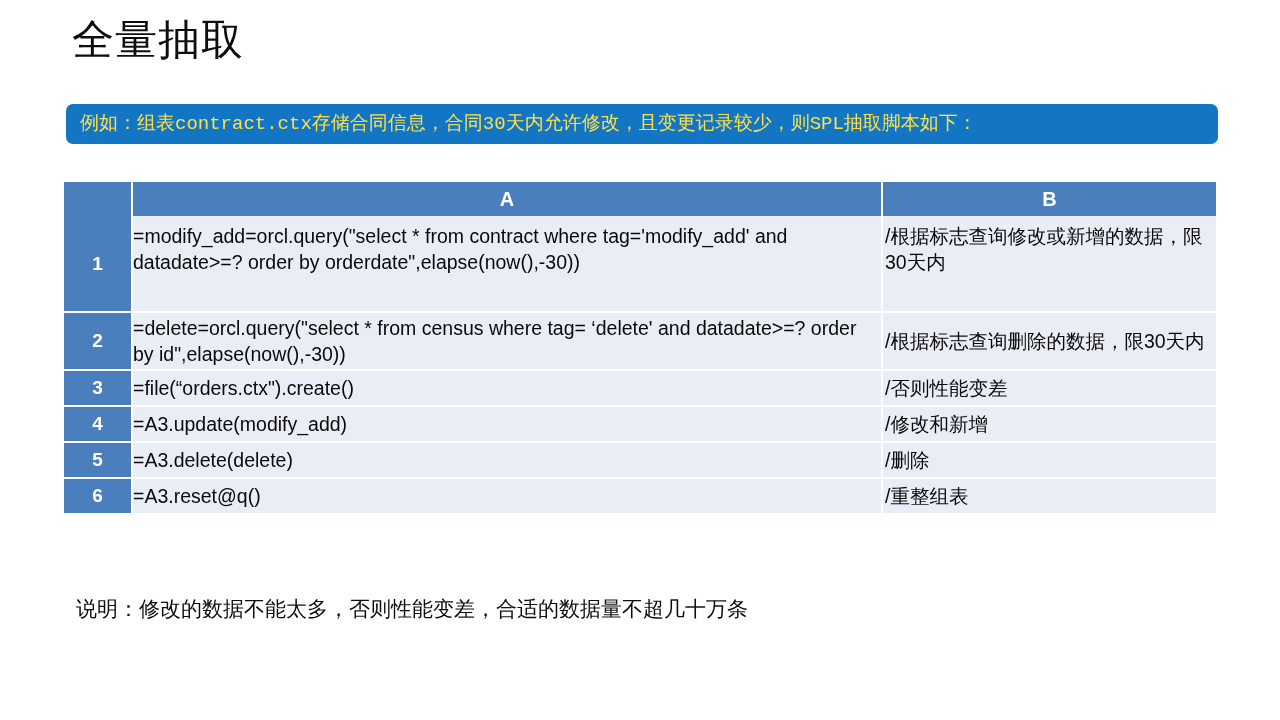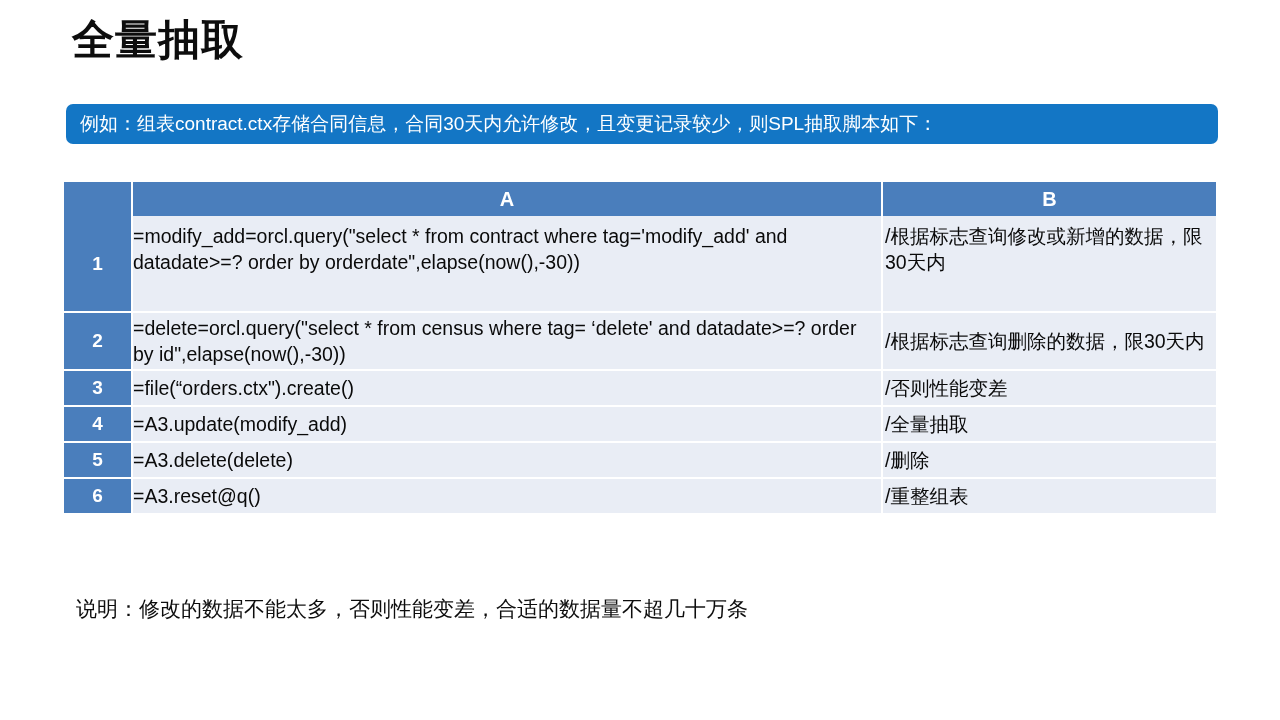--- a/index.html
+++ b/index.html
@@ -22,46 +22,47 @@
     background: #ffffff;
   }
 
   
   .slide-title {
     position: absolute;
     left: 72px;
     top: 12px;
     font-size: 42px;
     line-height: 56px;
-    font-weight: 700;
+    font-weight: 400;
     color: #0d0d0d;
     letter-spacing: 1px;
     white-space: nowrap;
   }
 
   
   .banner {
     position: absolute;
     left: 66px;
     top: 104px;
     width: 1152px;
     height: 40px;
     background: #1376c5;
     border-radius: 7px;
     display: flex;
     align-items: center;
     box-sizing: border-box;
     padding: 0 14px;
   }
   .banner-text {
-    color: #ffffff;
+    color: #fde047;
     font-size: 19px;
     line-height: 22px;
     white-space: nowrap;
     letter-spacing: 0px;
+    font-family: Liberation Mono, monospace;
   }
 
   
   .grid {
     position: absolute;
     left: 64px;
     top: 182px;
     width: 1152px;
     border-collapse: collapse;
     table-layout: fixed;
@@ -175,21 +176,21 @@
         <td class="cell b">/根据标志查询删除的数据，限30天内</td>
       </tr>
       <tr class="row-short">
         <td class="rownum">3</td>
         <td class="cell">=file(“orders.ctx").create()</td>
         <td class="cell b">/否则性能变差</td>
       </tr>
       <tr class="row-short">
         <td class="rownum">4</td>
         <td class="cell">=A3.update(modify_add)</td>
-        <td class="cell b">/全量抽取</td>
+        <td class="cell b">/修改和新增</td>
       </tr>
       <tr class="row-short">
         <td class="rownum">5</td>
         <td class="cell">=A3.delete(delete)</td>
         <td class="cell b">/删除</td>
       </tr>
       <tr class="row-short">
         <td class="rownum">6</td>
         <td class="cell">=A3.reset@q()</td>
         <td class="cell b">/重整组表</td>

